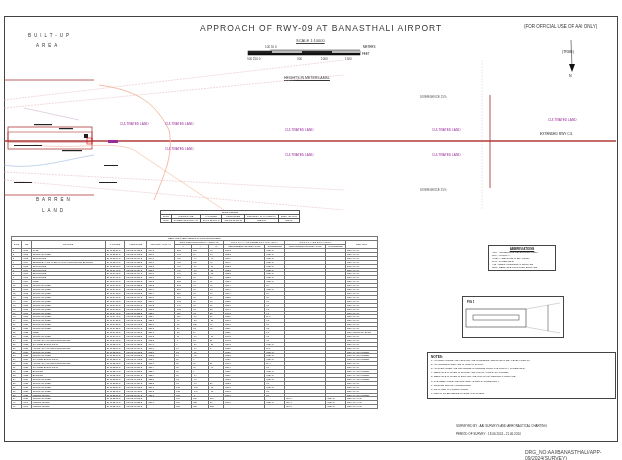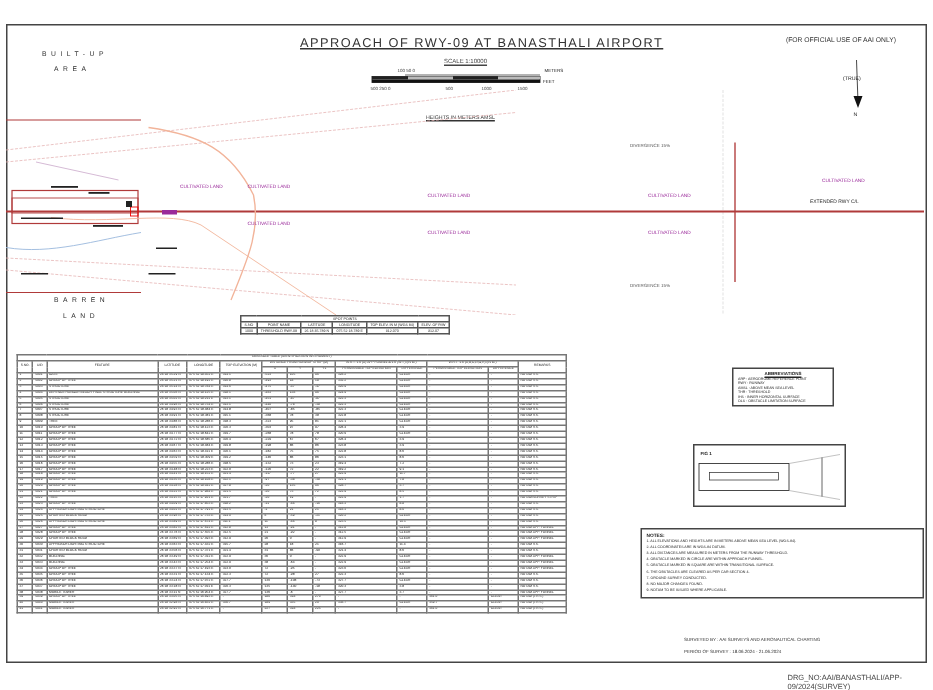--- a/index.html
+++ b/index.html
@@ -1,18 +1,18 @@
 <!DOCTYPE html>
 <html><head>
 <meta charset="utf-8">
 <style>
   html,body{margin:0;padding:0;background:#fff;}
   body{width:622px;height:460px;position:relative;overflow:hidden;font-family:"Liberation Sans",sans-serif;color:#222;}
   .frame{position:absolute;left:4px;top:16px;width:612px;height:424px;border:1px solid #444;}
-  .title{position:absolute;left:200px;top:23px;font-size:8.5px;letter-spacing:1px;text-decoration:underline;color:#333;}
+  .title{position:absolute;left:200px;top:23px;font-size:8.5px;letter-spacing:1px;color:#333;}
   .scale-lbl{position:absolute;left:296px;top:38px;font-size:4px;text-decoration:underline;color:#444;}
   .official{position:absolute;left:524px;top:24px;font-size:4.5px;color:#333;}
   .north{position:absolute;left:566px;top:40px;width:12px;height:40px;}
   .north .lbl{position:absolute;top:10px;left:-4px;font-size:3.5px;}
   .north .n{position:absolute;top:34px;left:3px;font-size:3.5px;}
   .area{position:absolute;font-size:4.5px;letter-spacing:3px;color:#333;text-align:center;}
   .sub{position:absolute;font-size:3.5px;text-decoration:underline;color:#333;}
   svg.map{position:absolute;left:4px;top:60px;width:612px;height:150px;}
   .zone-lbl{position:absolute;font-size:3.2px;color:#9a2a9a;}
   .div-lbl{position:absolute;font-size:3px;color:#555;}

